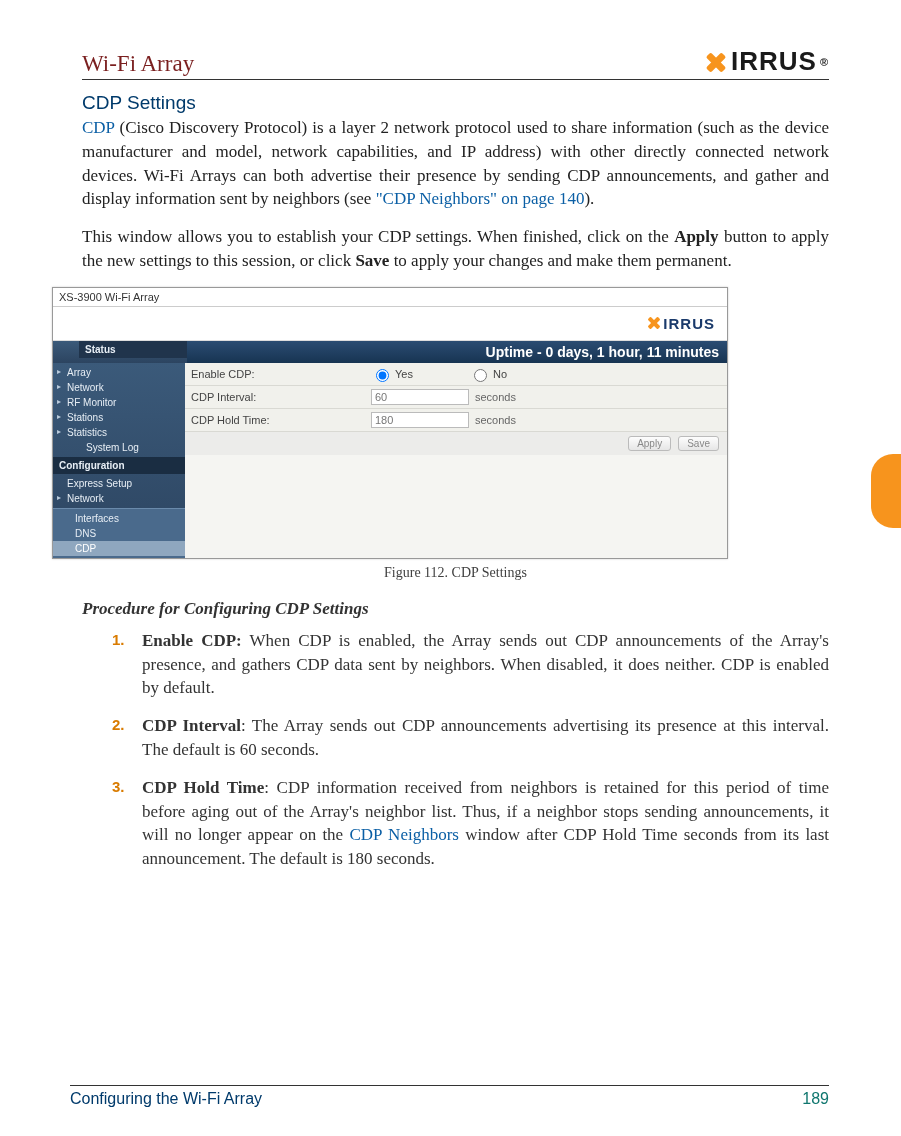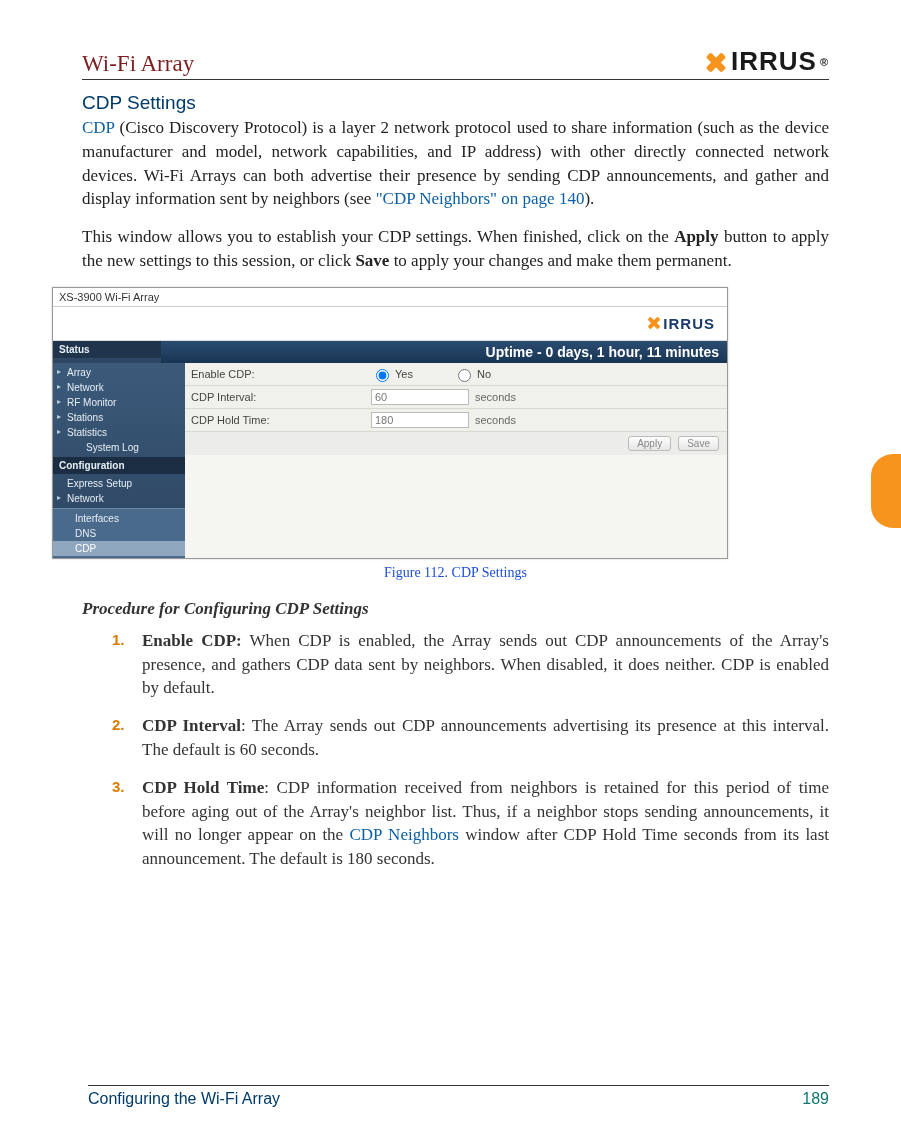--- a/index.html
+++ b/index.html
@@ -81,21 +81,21 @@
     .body-text .link, .link { color: #0b5fa5; }
     .body-text .bold { font-weight: bold; }
     .body-text .acronym { color: #0b5fa5; }
 
     .figure-wrap {
       margin: 6px 0 6px -30px;
     }
     .figure-caption {
       text-align: center;
       font-size: 14px;
-      color: #1d4ed8;
+      color: #404040;
       margin: 6px 0 18px 0;
     }
 
     .procedure-title {
       font-weight: bold;
       font-style: italic;
       font-size: 17px;
       margin: 2px 0 10px 0;
     }
     ol.proc {
@@ -129,21 +129,21 @@
       width: 30px;
       height: 74px;
       background: #f7941d;
       border-top-left-radius: 22px;
       border-bottom-left-radius: 22px;
     }
 
     .footer-row {
       position: absolute;
       bottom: 28px;
-      left: 88px;
+      left: 70px;
       right: 72px;
       border-top: 1px solid #333;
       padding-top: 4px;
       display: flex;
       justify-content: space-between;
       font-family: Verdana, Arial, sans-serif;
       font-size: 16px;
       color: #003a6b;
     }
     .footer-row .page-num { color: #0f766e; }
@@ -204,21 +204,21 @@
     .ss-row {
       display: flex; align-items: center; border-bottom: 1px solid #d9d9d3;
       padding: 3px 6px; background: #f1f1ec; font-size: 11px; color: #444;
     }
     .ss-row .lbl { width: 180px; }
     .ss-row input[type=text] {
       width: 90px; border: 1px solid #bbb; background: #fff; font-size: 11px;
       padding: 1px 3px; color: #777; margin-right: 6px;
     }
     .ss-row .unit { color: #666; }
-    .ss-row .radio-wrap { display: flex; gap: 40px; align-items: center; }
+    .ss-row .radio-wrap { display: flex; gap: 56px; align-items: center; }
     .ss-row .radio-wrap label { display: flex; align-items: center; gap: 3px; color: #444; }
     .ss-btns { text-align: right; padding: 4px 8px; background: #ececea; }
     .ss-btns button {
       font-size: 10px; padding: 1px 8px; border: 1px solid #bbb;
       background: linear-gradient(#fdfdfd,#e6e6e6); color: #888; border-radius: 3px;
       margin-left: 4px;
     }
   </style>
 </head>
 <body>
@@ -247,21 +247,21 @@
   <div class="figure-wrap">
     <div class="screenshot">
       <div class="ss-titlebar">XS-3900 Wi-Fi Array</div>
       <div class="ss-logobar">
         <div class="mini-logo">
           <span class="mx"></span>
           <span>IRRUS</span>
         </div>
       </div>
       <div class="ss-topstrip">
-        <div class="ss-sidebar" style="width:108px;">
+        <div class="ss-sidebar" style="width:108px;padding-left:26px;">
           <div class="ss-status">
             <span>Status</span>
           </div>
         </div>
         <div class="ss-uptime">Uptime - 0 days, 1 hour, 11 minutes</div>
       </div>
       <div class="ss-body">
         <div class="ss-sidebar">
           <ul class="ss-nav">
             <li>Array</li>

